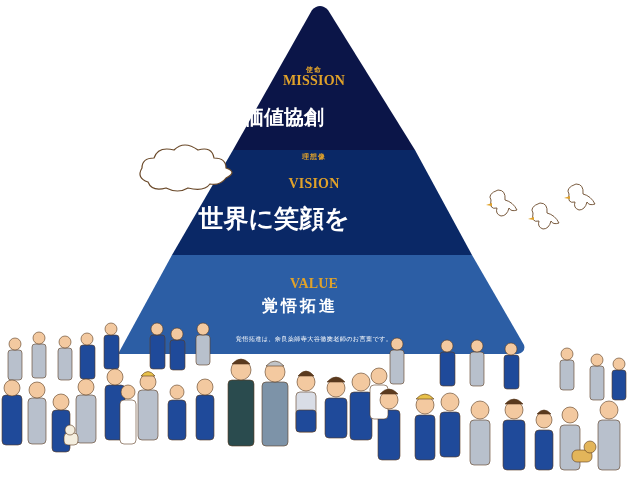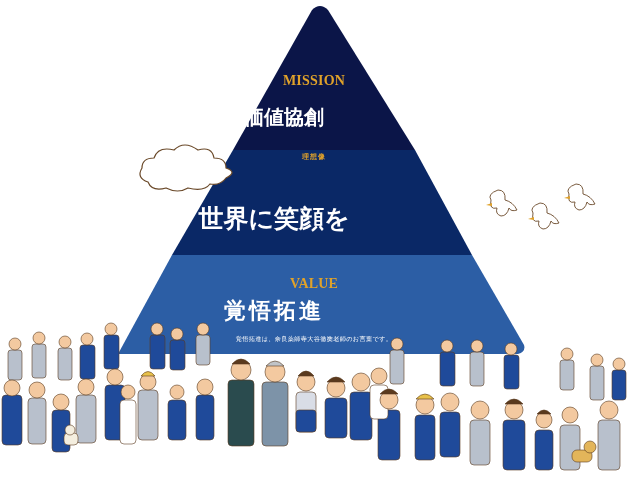--- a/index.html
+++ b/index.html
@@ -158,23 +158,25 @@
         <rect x="64" y="433" width="14" height="12" rx="4" fill="#f4eedf"></rect>
         <circle cx="70" cy="430" r="5" fill="#f4eedf"></circle>
       </g>
       <g>
         <rect x="572" y="450" width="20" height="12" rx="5" fill="#e3b55a"></rect>
         <circle cx="590" cy="447" r="6" fill="#e3b55a"></circle>
       </g>
     </g>
   </svg>
 
+  <div class="tier-label tier-sub" style="top:65px;">使命</div>
   <div class="tier-label tier-en" style="top:73px;">MISSION</div>
   <div class="tier-main" style="top:104px;font-size:20px;">新価値協創</div>
 
   <div class="tier-label tier-sub" style="top:152px;">理想像</div>
+  <div class="tier-label tier-en" style="top:176px;">VISION</div>
   <div class="tier-main" style="top:202px;font-size:25px;">世界に笑顔を</div>
 
   <div class="tier-label tier-en" style="top:276px;">VALUE</div>
-  <div class="tier-main" style="top:296px;font-size:22px;letter-spacing:3px;">覚悟拓進</div>
+  <div class="tier-main" style="top:296px;font-size:16px;letter-spacing:3px;padding-left:26px;">覚悟拓進</div>
   <div class="note" style="top:335px;">覚悟拓進は、奈良薬師寺大谷徹奘老師のお言葉です。</div>
 
 </div>
 
 </body></html>

